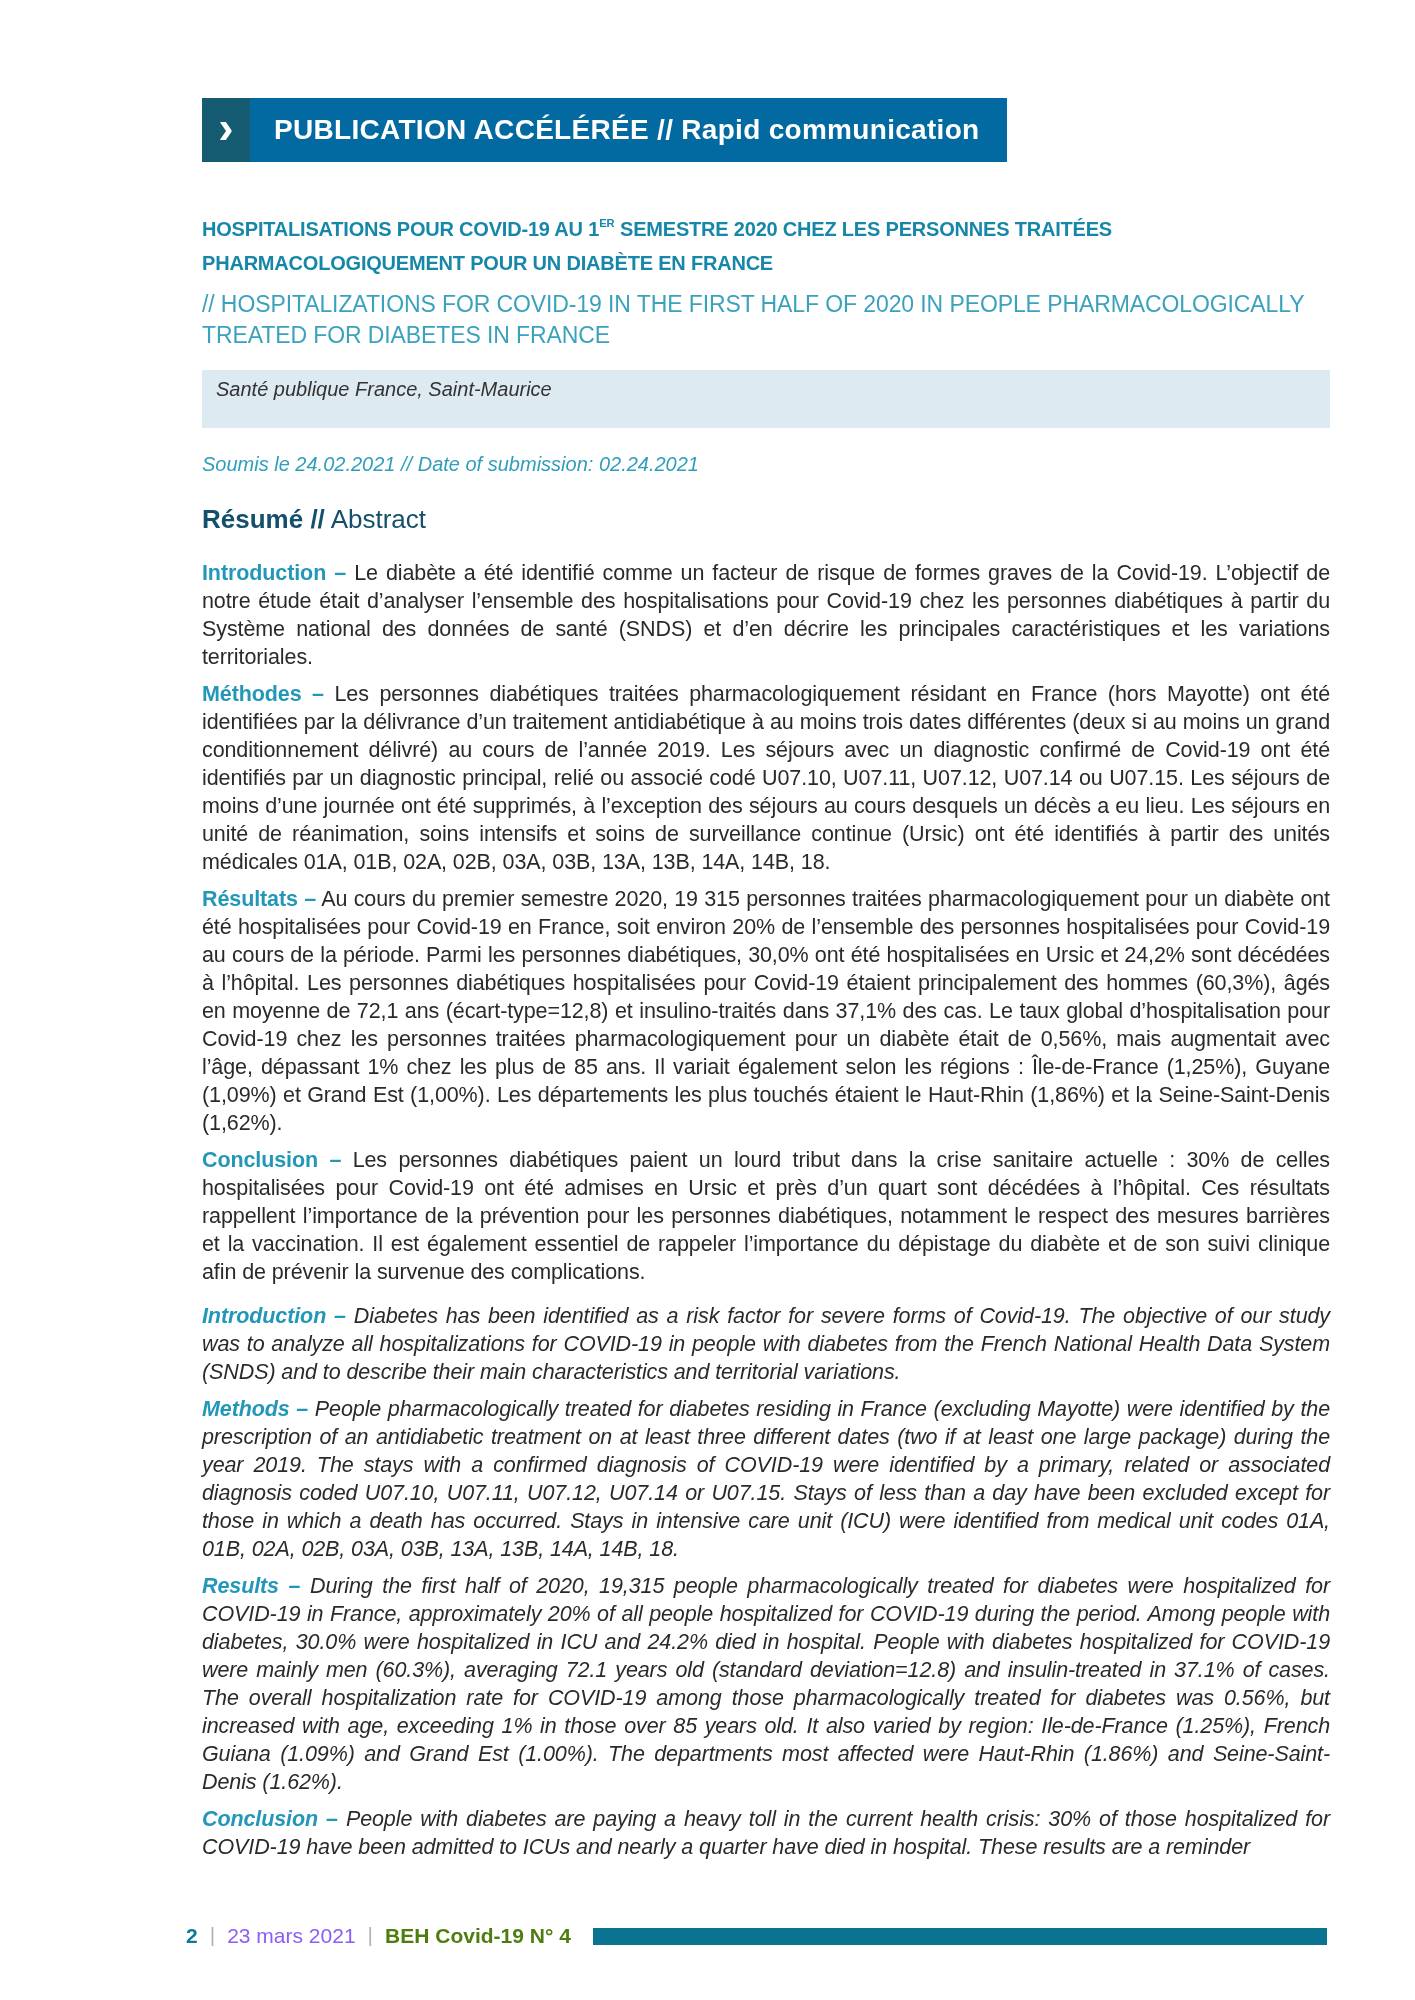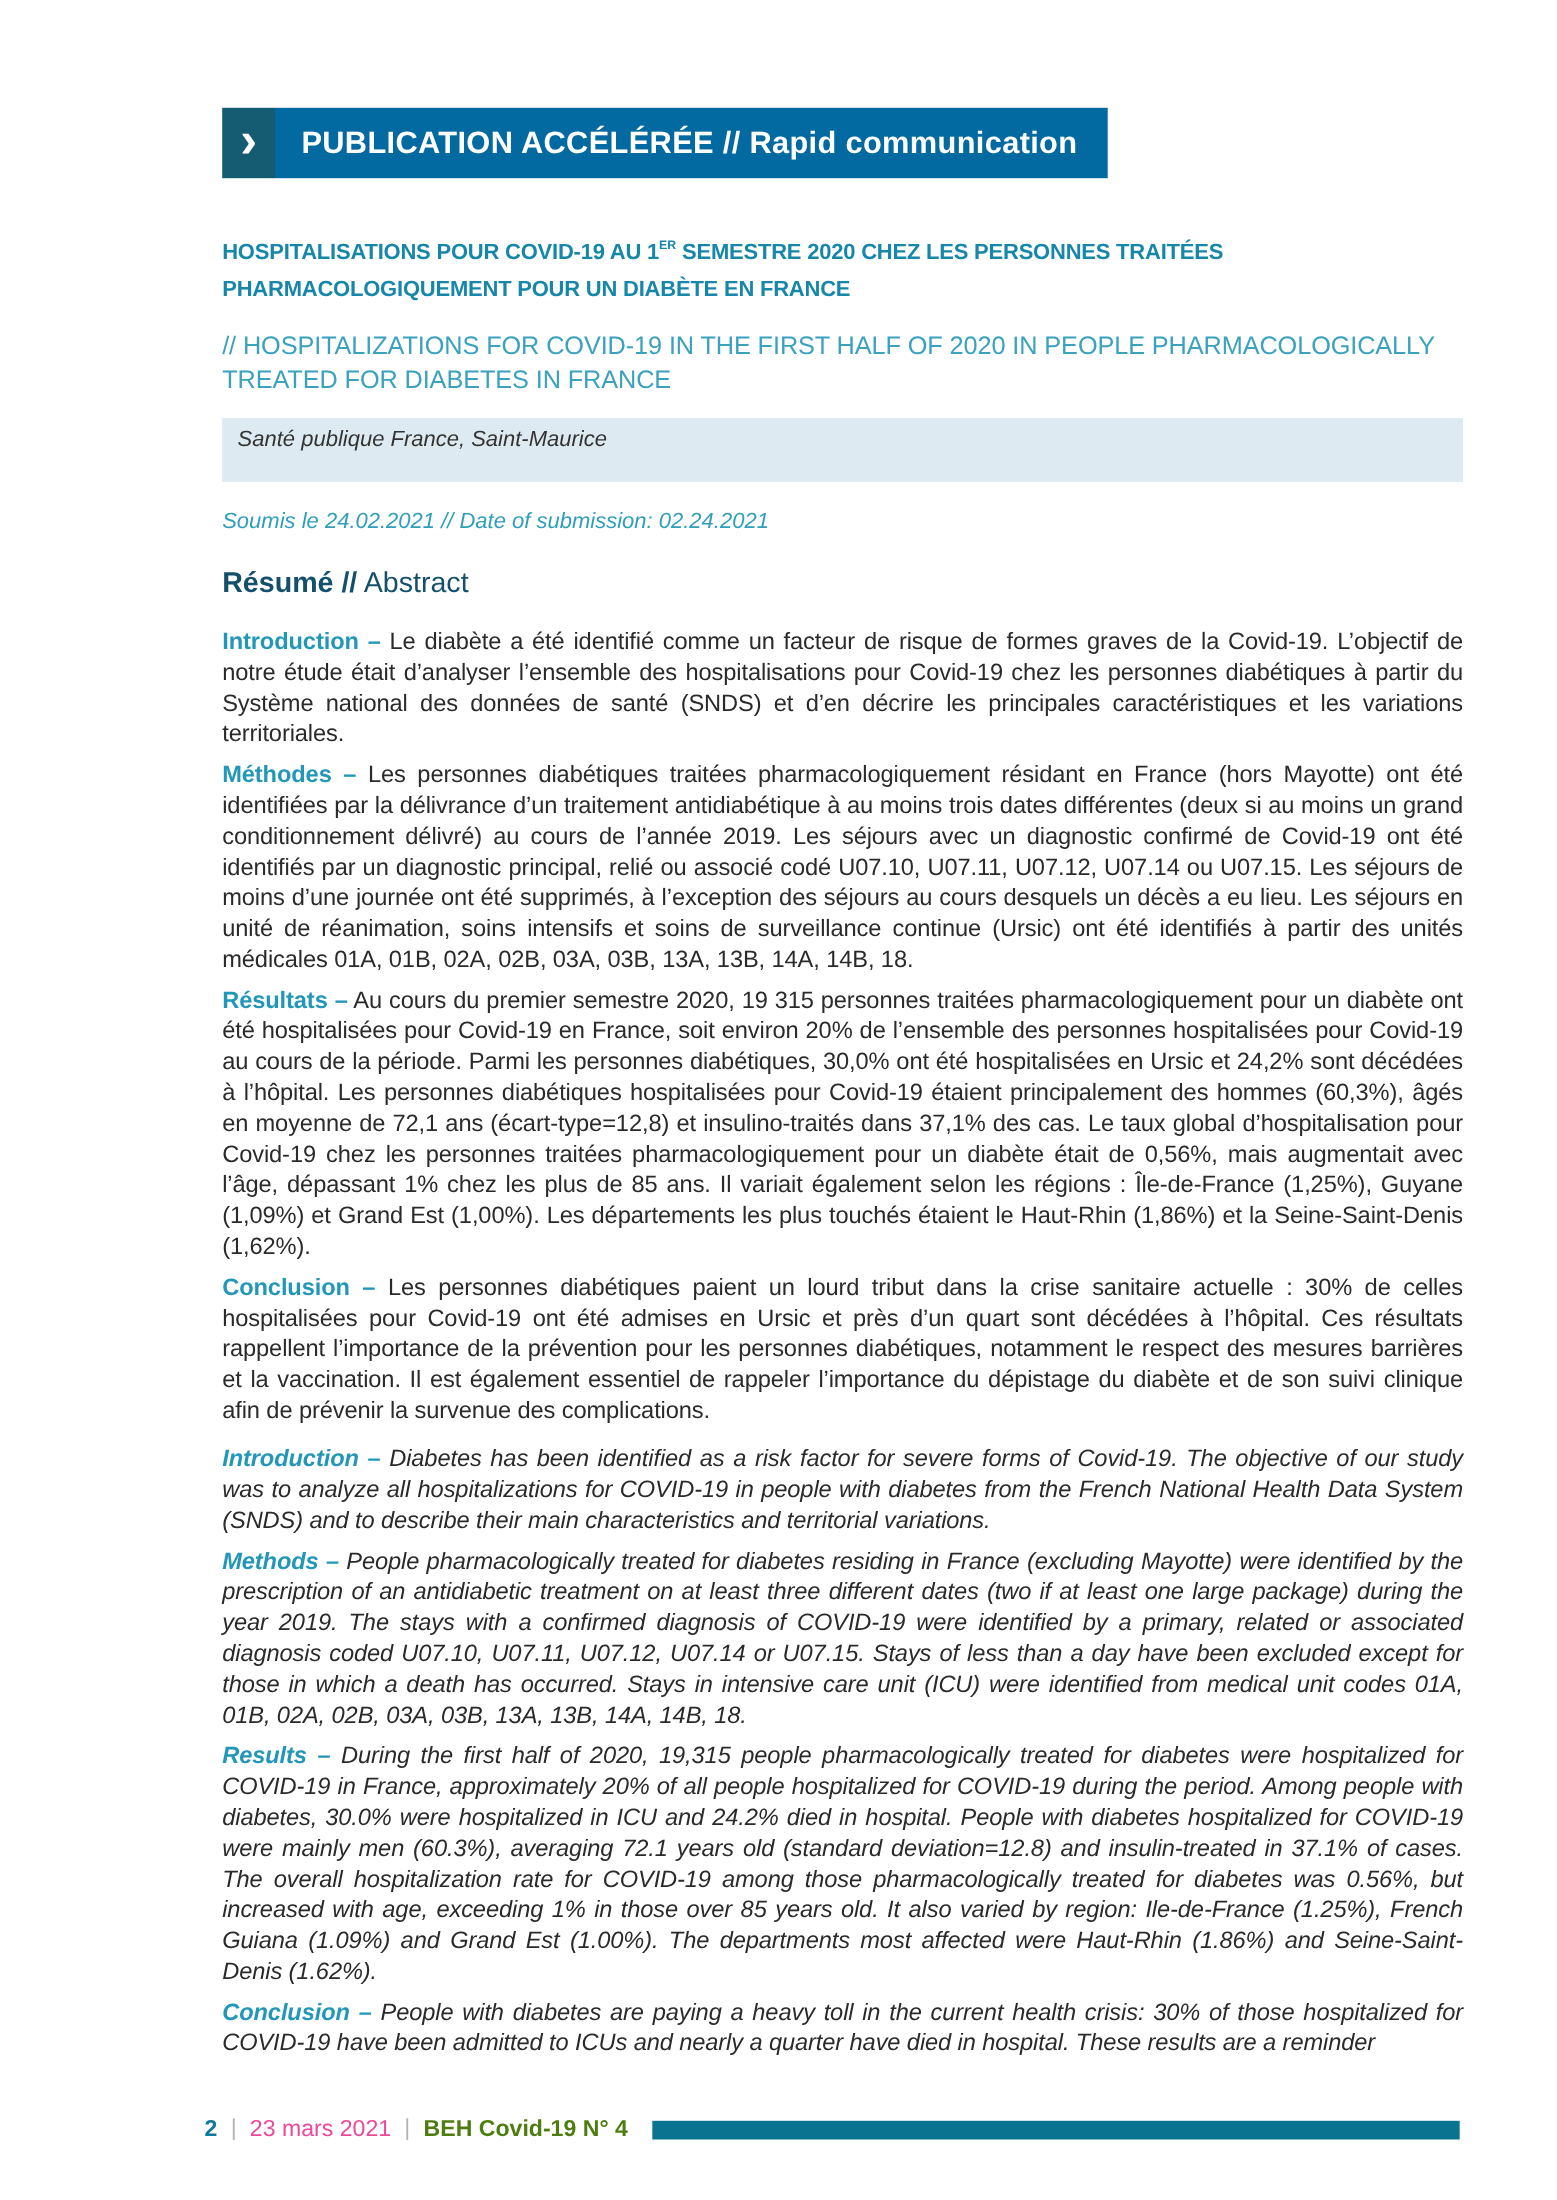--- a/index.html
+++ b/index.html
@@ -38,21 +38,21 @@
   }
   
   .content { width:1128px; margin-left:202px; }
   .title-fr {
     margin-top:44px;
     font-size:20px; line-height:34px; font-weight:700;
     color:#1787A9; letter-spacing:-0.2px;
   }
   .title-fr sup { font-size:0.56em; vertical-align:9px; letter-spacing:0; }
   .title-en {
-    margin-top:19px;
+    margin-top:9px;
     font-size:23px; line-height:31px; font-weight:400;
     color:#3BA2BE; letter-spacing:-0.1px;
   }
   .authors {
     margin-top:22px;
     font-size:21px; font-weight:700; color:#1a1a1a;
   }
   .affiliation {
     margin-top:19px;
     background:#DDEAF2;
@@ -80,21 +80,21 @@
   .abstract .en p, .abstract p.en { font-style:italic; }
   
   .footer {
     position:absolute;
     left:186px; right:88px; top:1924px;
     display:flex; align-items:center;
     font-size:21px;
   }
   .footer .pageno { color:#0F7A99; font-weight:700; }
   .footer .sep { color:#B3B3B3; margin:0 12px; font-weight:400; position:relative; top:-1px; }
-  .footer .date { color:#ec4899; }
+  .footer .date { color:#8b5cf6; }
   .footer .issue { color:#4d7c0f; font-weight:700; white-space:nowrap; }
   .footer-bar {
     flex:1 1 auto;
     height:17px;
     background:#0A7490;
     margin-left:22px;
   }
 </style>
 </head>
 <body>

